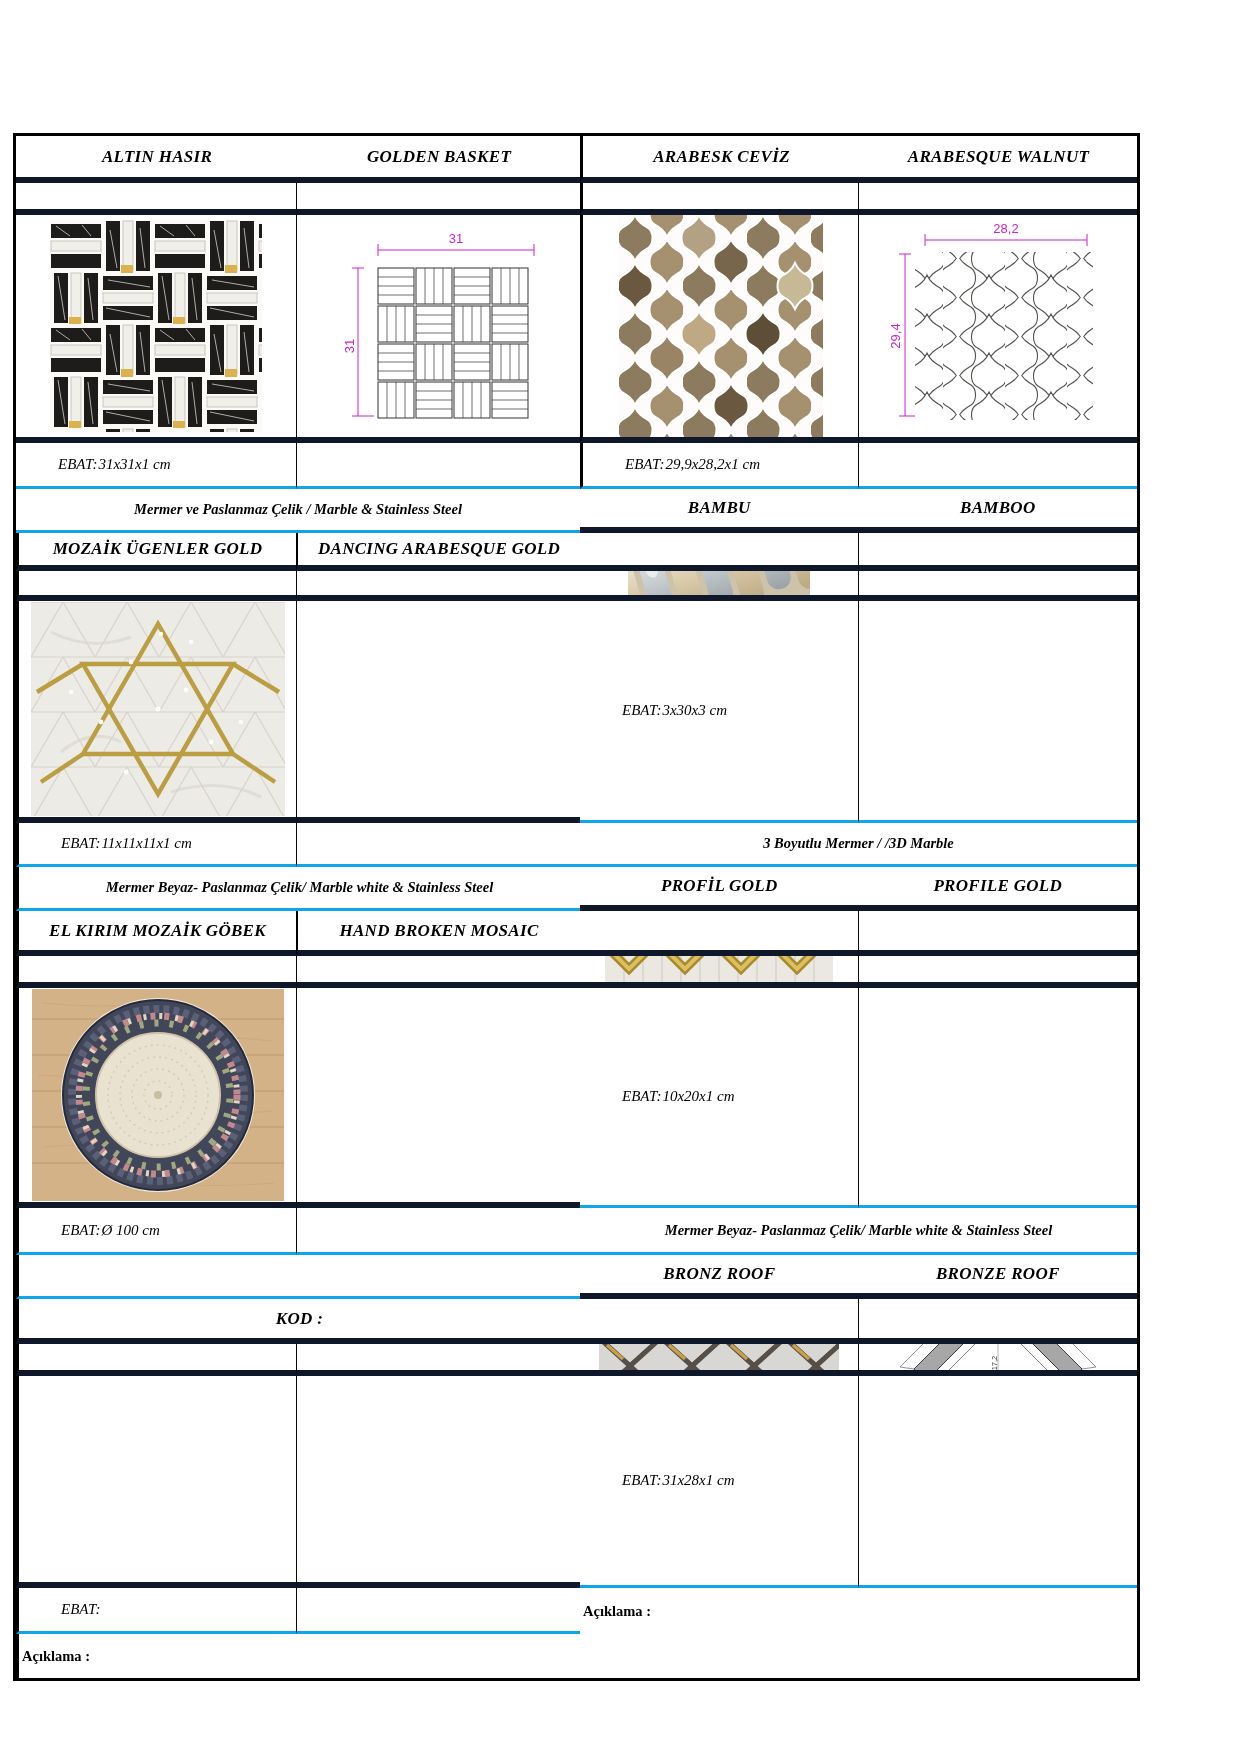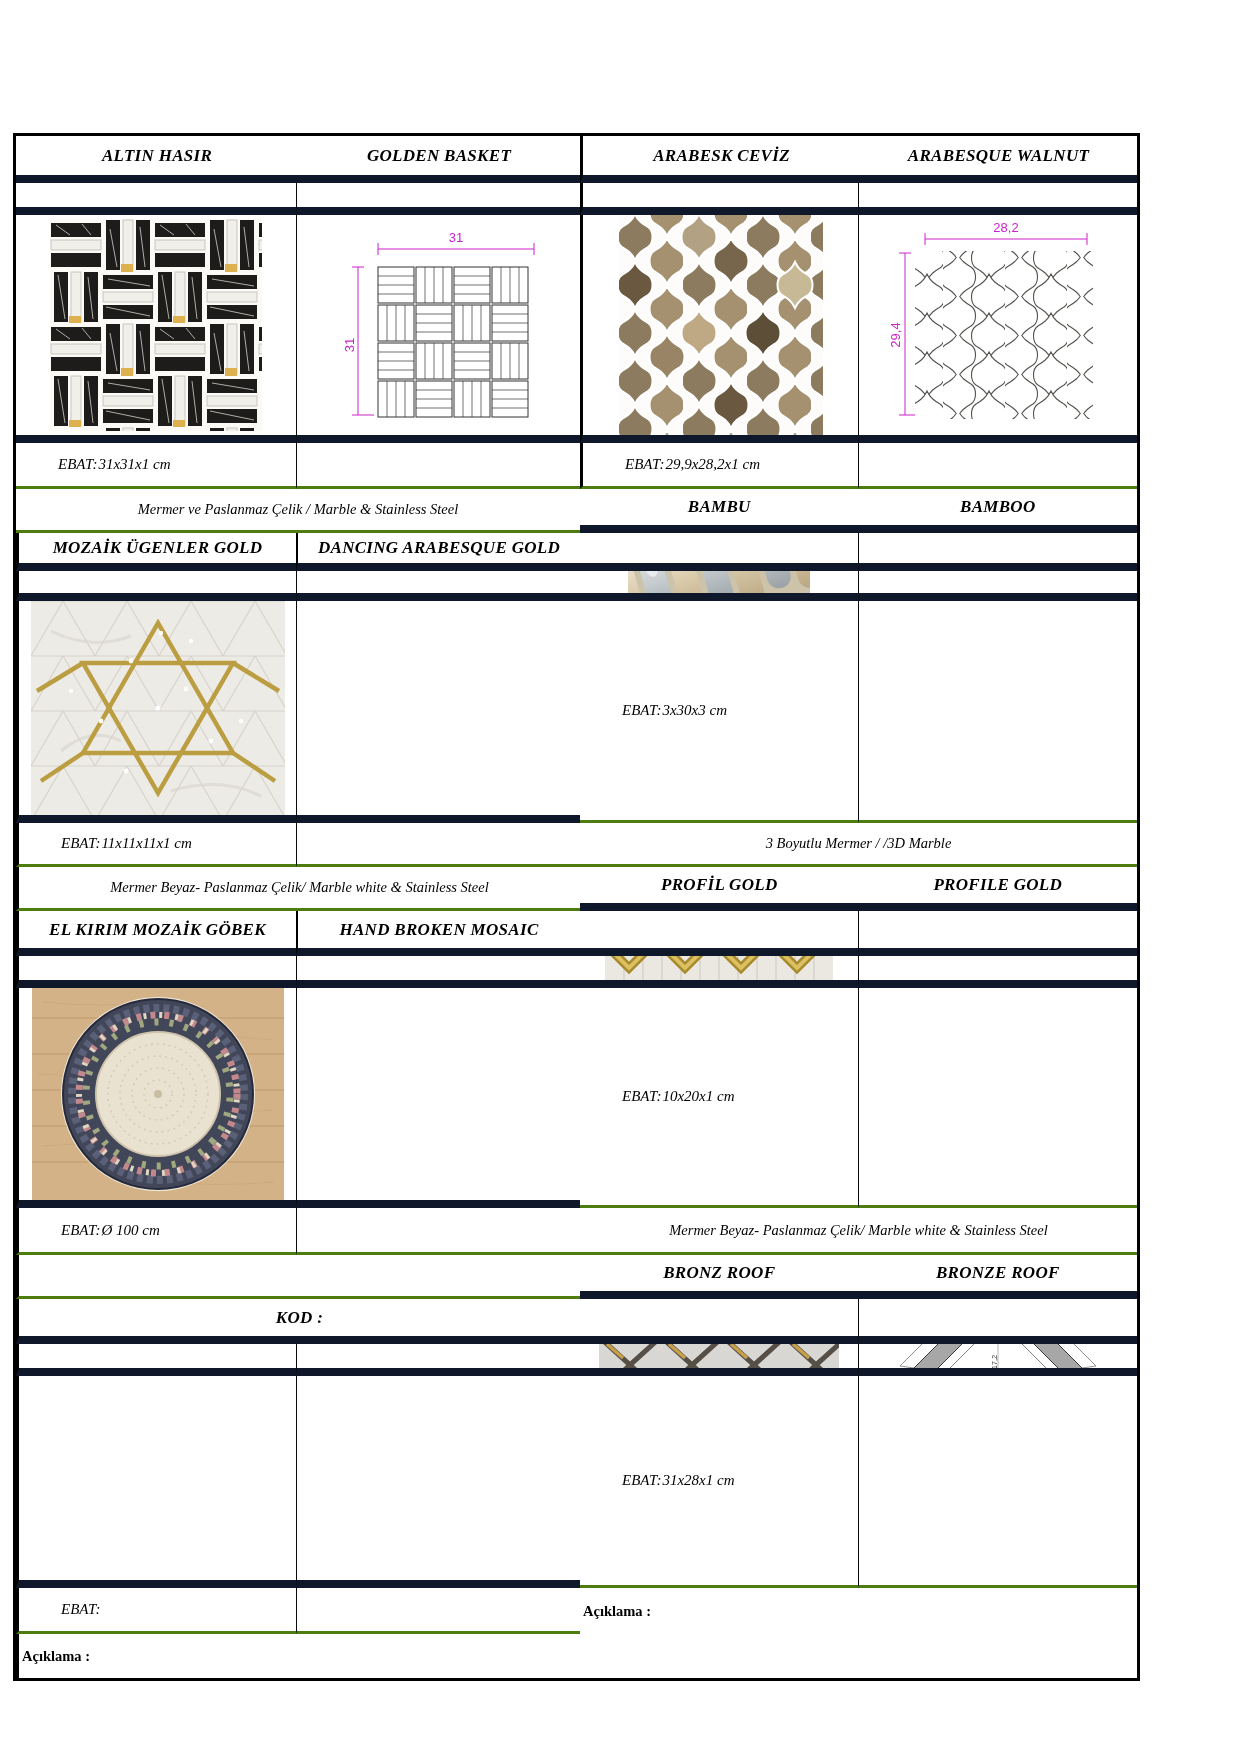--- a/index.html
+++ b/index.html
@@ -2,23 +2,23 @@
 <html><head>
 <meta charset="utf-8">
 <style>
   html,body{margin:0;padding:0;background:#fff;}
   body{width:1241px;height:1755px;position:relative;font-family:"Liberation Serif",serif;color:#000;}
   .tbl{position:absolute;left:13px;top:133px;width:1127px;height:1548px;border:3px solid #000;box-sizing:border-box;
        display:grid;background:#fff;
        grid-template-columns:280px 284px 278px 279px;
        grid-template-rows:47px 32px 228px 46px 44px 38px 30px 222px 44px 44px 45px 32px 220px 47px 44px 45px 32px 212px 46px 44px;}
   .cell{position:relative;display:flex;align-items:center;justify-content:center;box-sizing:border-box;overflow:hidden;background:#fff;}
-  .sp2{grid-column:span 2;}
-  .bB2{border-bottom:8px solid #0f172a;}
-  .bB3{border-bottom:3px solid #4d7c0f;}
+  .sp2{grid-column:span 2;font-weight:bold;}
+  .bB2{border-bottom:6px solid #0f172a;}
+  .bB3{border-bottom:3px solid #0ea5e9;}
   .bL1{border-left:1.5px solid #0a0a0a;}
   .bL2{border-left:2px solid #000;}
   .bL3{border-left:3px solid #000;}
   .hdr{font-style:italic;font-weight:700;font-size:17px;letter-spacing:.3px;}
   .hpair{display:grid;grid-template-columns:1fr 1fr;width:100%;align-items:center;}
   .hpair span{text-align:center;}
   .ebat{justify-content:flex-start;padding-left:42px;font-style:italic;font-size:15px;}
   .ebat .val{margin-left:1px;}
   .desc{font-style:italic;font-size:14.5px;text-align:center;padding:0 8px;}
   .acik{justify-content:flex-start;padding-left:3px;font-weight:700;font-size:14.5px;}

